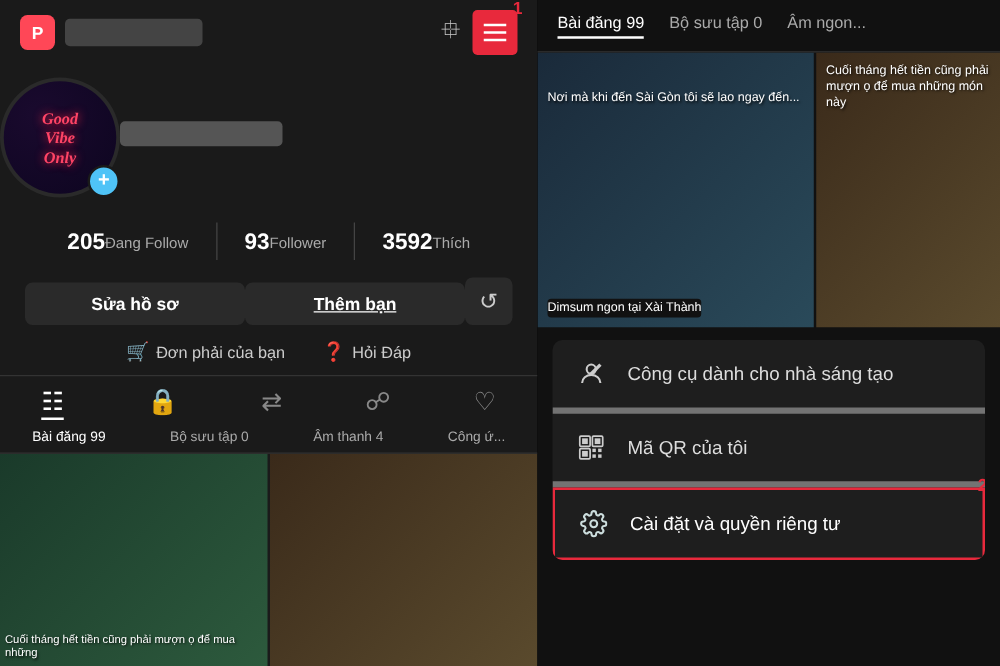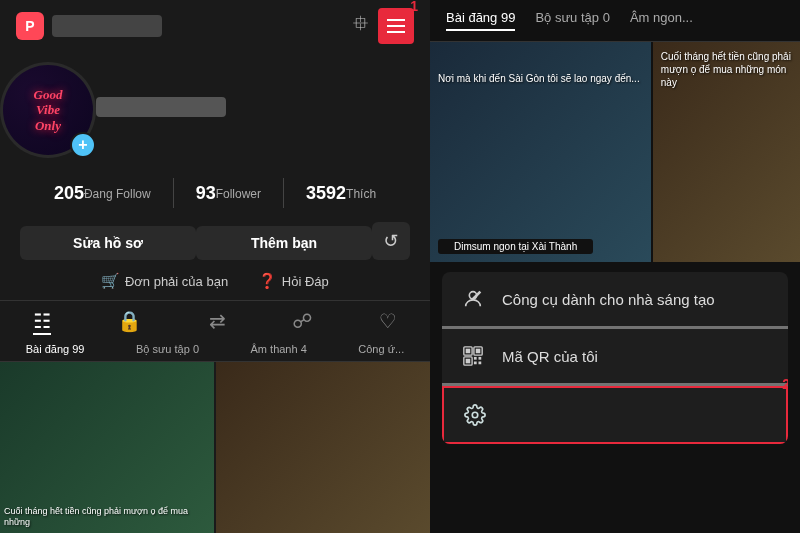--- a/index.html
+++ b/index.html
@@ -242,20 +242,21 @@
     .btn-them {
       flex: 1;
       background: #2a2a2a;
       color: white;
       border: none;
       border-radius: 6px;
       padding: 9px 0;
       font-size: 14px;
       font-weight: 600;
       cursor: pointer;
+      text-decoration: underline;
     }
 
     .btn-share {
       width: 38px;
       height: 38px;
       background: #2a2a2a;
       border-radius: 6px;
       display: flex;
       align-items: center;
       justify-content: center;
@@ -441,21 +442,21 @@
       border-radius: 8px;
       margin: 10px 12px;
       overflow: hidden;
     }
 
     .menu-item {
       display: flex;
       align-items: center;
       padding: 16px 18px;
       gap: 16px;
-      border-bottom: 3px solid #737373;
+      border-bottom: 5px solid #737373;
       cursor: pointer;
     }
 
     .menu-item:last-child {
       border-bottom: none;
     }
 
     .menu-item-icon {
       color: #ccc;
       font-size: 20px;
@@ -592,21 +593,21 @@
       <span class="right-tab">Bộ sưu tập 0</span>
       <span class="right-tab">Âm ngon...</span>
     </div>
 
     <div class="right-top">
       <div class="right-images">
         <div class="right-img-1">
           <div class="img-text img-text-1">Nơi mà khi đến Sài Gòn
 tôi sẽ lao ngay đến...</div>
           <div style="position:absolute;bottom:8px;left:8px;">
-            <span style="background:#111;color:white;font-size:10px;padding:2px 16px;border-radius:3px;">Dimsum ngon tại Xài Thành</span>
+            <span style="background:#111;color:white;font-size:10px;padding:2px 0;border-radius:3px;">Dimsum ngon tại Xài Thành</span>
           </div>
         </div>
         <div class="right-img-2">
           <div class="img-caption">Cuối tháng hết tiền cũng phải
 mượn ọ để mua những
 món này</div>
         </div>
       </div>
     </div>
 
@@ -642,19 +643,20 @@
       </div>
 
       <div class="menu-item highlighted" style="position:relative;border:2px solid #e8293c;margin:0;">
         <span class="highlight-num">2</span>
         <div class="menu-item-icon">
           <svg width="22" height="22" viewBox="0 0 24 24" fill="none" stroke="#cdd" stroke-width="1.8">
             <circle cx="12" cy="12" r="3"></circle>
             <path d="M19.4 15a1.65 1.65 0 0 0 .33 1.82l.06.06a2 2 0 0 1-2.83 2.83l-.06-.06a1.65 1.65 0 0 0-1.82-.33 1.65 1.65 0 0 0-1 1.51V21a2 2 0 0 1-4 0v-.09A1.65 1.65 0 0 0 9 19.4a1.65 1.65 0 0 0-1.82.33l-.06.06a2 2 0 0 1-2.83-2.83l.06-.06A1.65 1.65 0 0 0 4.68 15a1.65 1.65 0 0 0-1.51-1H3a2 2 0 0 1 0-4h.09A1.65 1.65 0 0 0 4.6 9a1.65 1.65 0 0 0-.33-1.82l-.06-.06a2 2 0 0 1 2.83-2.83l.06.06A1.65 1.65 0 0 0 9 4.68a1.65 1.65 0 0 0 1-1.51V3a2 2 0 0 1 4 0v.09a1.65 1.65 0 0 0 1 1.51 1.65 1.65 0 0 0 1.82-.33l.06-.06a2 2 0 0 1 2.83 2.83l-.06.06A1.65 1.65 0 0 0 19.4 9a1.65 1.65 0 0 0 1.51 1H21a2 2 0 0 1 0 4h-.09a1.65 1.65 0 0 0-1.51 1z"></path>
           </svg>
         </div>
+        <span class="menu-item-text">Cài đặt và quyền riêng tư</span>
       </div>
 
     </div>
 
   </div>
 
 </div>
 
 </body></html>

